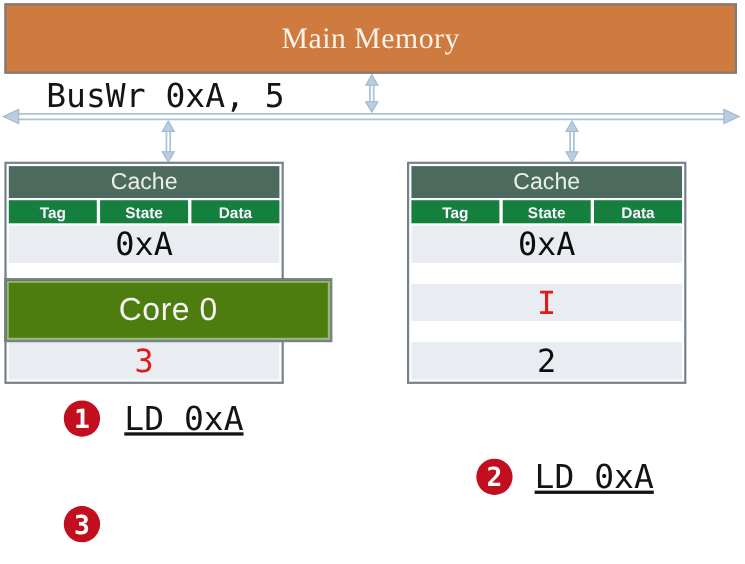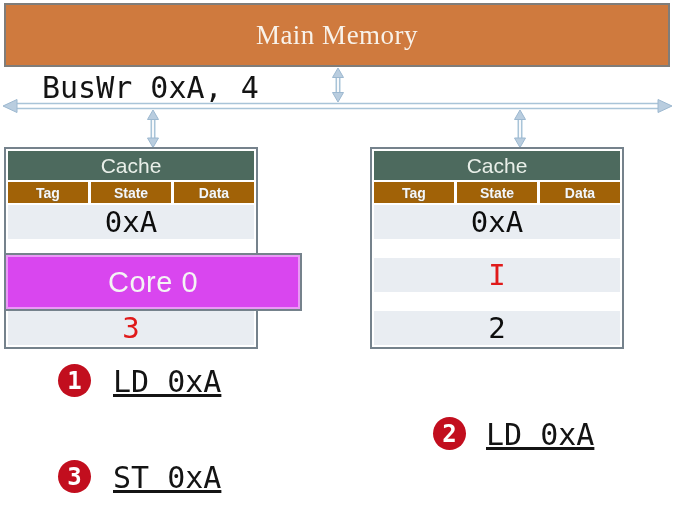--- a/index.html
+++ b/index.html
@@ -32,35 +32,35 @@
     position:absolute;top:147px;width:254px;box-sizing:border-box;
     background:#ffffff;border:2px solid #75828c;padding:2px;
   }
   .cache.left{left:4px;} .cache.right{left:370px;}
   .cache-title{
     height:29px;background:#4d6a5e;color:#e9efe9;font-size:21px;
     display:flex;align-items:center;justify-content:center;margin-bottom:2px;
   }
   .cache-head{display:flex;gap:3px;margin-bottom:2px;}
   .cache-head .hcell{
-    flex:1;height:21px;background:#a16207;color:#f4f7fa;font-weight:bold;font-size:14px;
+    flex:1;height:21px;background:#15803d;color:#f4f7fa;font-weight:bold;font-size:14px;
     display:flex;align-items:center;justify-content:center;
     text-shadow:0 1px 1px rgba(90,110,130,.35);
   }
   .cache-row{display:flex;gap:19px;flex-direction:column;}
   .cache-row .dcell{
     flex:1;height:32px;background:#e9edf2;color:#0d0d0d;font-size:29px;
     display:flex;align-items:center;justify-content:center;
   }
   .red{color:#e01a1a !important;}
 
   
   .core{
     position:absolute;top:253px;width:298px;height:58px;box-sizing:border-box;
-    background:#d946ef;border:2px solid #75828c;
+    background:#4d7c0f;border:2px solid #75828c;
     box-shadow:inset 0 0 0 2px rgba(255,255,255,.45);
     display:flex;align-items:center;justify-content:center;
     color:#f4f4f4;font-size:29px;letter-spacing:.5px;
   }
   .core.left{left:4px;} .core.right{left:370px;}
 
   
   .badge{
     position:absolute;width:33px;height:33px;border-radius:50%;
     background:#c20e1e;color:#ffffff;font-weight:bold;font-size:24px;
@@ -73,21 +73,21 @@
 </style>
 </head>
 <body>
 
 <div id="canvas">
 
   <div class="memory">
     <span>Main Memory</span>
   </div>
 
-  <div class="bus-label mono">BusWr 0xA, 4</div>
+  <div class="bus-label mono">BusWr 0xA, 5</div>
 
   <svg class="arrows" width="677" height="513" viewBox="0 0 677 513">
     <g>
       <line x1="15" y1="103.5" x2="660" y2="103.5"></line>
       <line x1="15" y1="108.5" x2="660" y2="108.5"></line>
       <polygon points="3,106 17,99.5 17,112.5"></polygon>
       <polygon points="672,106 658,99.5 658,112.5"></polygon>
     </g>
     <g>
       <line x1="336.3" y1="76" x2="336.3" y2="94"></line>
@@ -141,15 +141,14 @@
     <span>Core 0</span>
   </div>
 
   <div class="badge mono b1">1</div>
   <div class="event-label mono l1">LD 0xA</div>
 
   <div class="badge mono b2">2</div>
   <div class="event-label mono l2">LD 0xA</div>
 
   <div class="badge mono b3">3</div>
-  <div class="event-label mono l3">ST 0xA</div>
 
 </div>
 
 </body></html>

